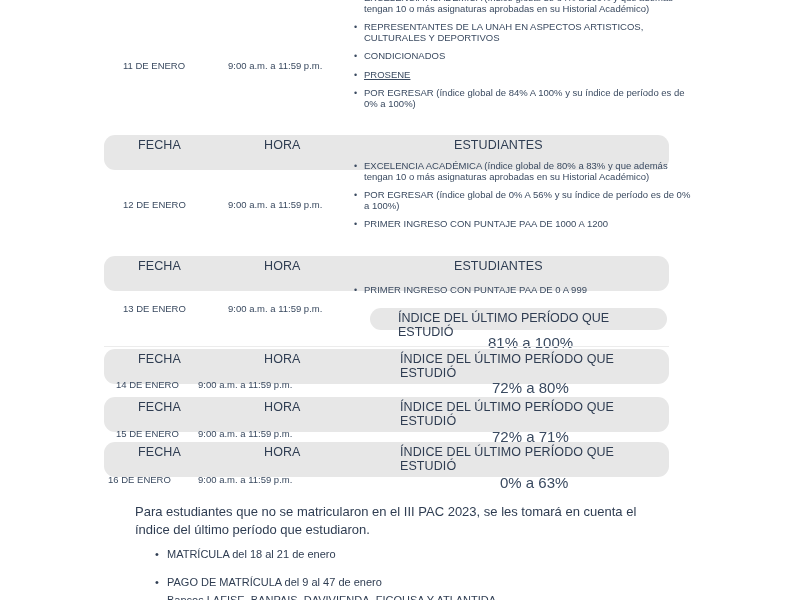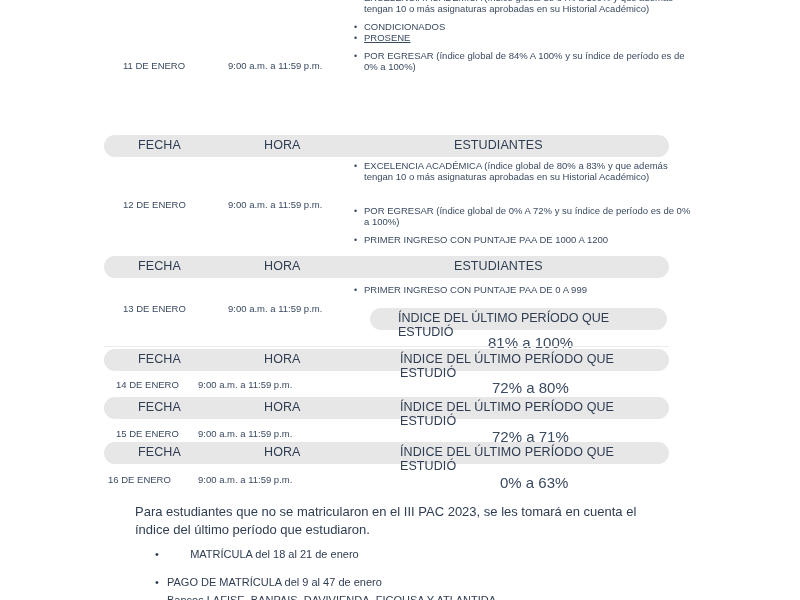--- a/index.html
+++ b/index.html
@@ -4,21 +4,21 @@
 <style>
   * { margin: 0; padding: 0; box-sizing: border-box; }
   html, body { width: 800px; height: 600px; overflow: hidden; background: #ffffff; }
   body {
     font-family: "Liberation Sans", "DejaVu Sans", sans-serif;
     color: #2f3d52;
     position: relative;
   }
   .bar {
     position: absolute;
-    left: 104px; width: 565px; height: 22px;
+    left: 104px; width: 565px; height: 35px;
     background: #e7e7e7;
     border-radius: 11px;
   }
   .bar .h { position: absolute; top: 3px; font-size: 12.5px; color: #2f3d52; letter-spacing: 0.1px; }
   .bar .h-fecha { left: 34px; }
   .bar .h-hora { left: 160px; }
   .bar .h-est { left: 350px; }
   .bar .h-ind { left: 296px; }
   .cell { position: absolute; font-size: 9.5px; color: #3a4a60; white-space: nowrap; text-align: right; }
   .bullet-list { position: absolute; left: 354px; width: 340px; list-style: none; }
@@ -31,45 +31,46 @@
     content: "\2022"; position: absolute; left: 0; top: 0; font-size: 9px;
   }
   .subbar {
     position: absolute; left: 370px; width: 297px; height: 22px;
     background: #e7e7e7; border-radius: 11px;
   }
   .subbar span { position: absolute; left: 28px; top: 3px; font-size: 12.5px; color: #2f3d52; }
   .range { position: absolute; font-size: 15px; color: #3a4a60; }
   .sep { position: absolute; left: 104px; width: 565px; height: 1px; background: #ececec; }
   .note { position: absolute; left: 135px; width: 520px; font-size: 13px; line-height: 18px; color: #2f3d52; }
-  .foot-list { position: absolute; left: 155px; list-style: none; text-align: center; }
+  .foot-list { position: absolute; left: 155px; list-style: none; }
   .foot-list li { position: relative; padding-left: 12px; font-size: 11px; color: #2f3d52; }
   .foot-list li::before { content: "\2022"; position: absolute; left: 0; top: 0; }
   .cut { position: absolute; left: 167px; top: 594px; font-size: 11px; color: #2f3d52; white-space: nowrap; }
 </style>
 </head>
 <body>
 
 <ul class="bullet-list" style="top:-7px;">
   <li style="margin-bottom:8px;">EXCELENCIA ACADÉMICA (índice global de 84% a 100% y que además tengan 10 o más asignaturas aprobadas en su Historial Académico)</li>
-  <li style="">CONDICIONADOS</li>
+  <li style="margin-bottom:8px;">REPRESENTANTES DE LA UNAH EN ASPECTOS ARTISTICOS, CULTURALES Y DEPORTIVOS</li>
+  <li style="margin-bottom:8px;">CONDICIONADOS</li>
   <li style="margin-bottom:8px;text-decoration:underline;">PROSENE</li>
   <li>POR EGRESAR (índice global de 84% A 100% y su índice de período es de 0% a 100%)</li>
 </ul>
 <div class="cell" style="left:123px; top:60px;">11 DE ENERO</div>
 <div class="cell" style="left:228px; top:60px;">9:00 a.m. a 11:59 p.m.</div>
 
 <div class="bar" style="top:135px;">
   <span class="h h-fecha">FECHA</span>
   <span class="h h-hora">HORA</span>
   <span class="h h-est">ESTUDIANTES</span>
 </div>
 <ul class="bullet-list" style="top:161px;">
-  <li style="margin-bottom:24px;">EXCELENCIA ACADÉMICA (índice global de 80% a 83% y que además tengan 10 o más asignaturas aprobadas en su Historial Académico)</li>
-  <li style="margin-bottom:8px;">POR EGRESAR (índice global de 0% A 72% y su índice de período es de 0% a 100%)</li>
+  <li style="margin-bottom:8px;">EXCELENCIA ACADÉMICA (índice global de 80% a 83% y que además tengan 10 o más asignaturas aprobadas en su Historial Académico)</li>
+  <li style="margin-bottom:8px;">POR EGRESAR (índice global de 0% A 56% y su índice de período es de 0% a 100%)</li>
   <li>PRIMER INGRESO CON PUNTAJE PAA DE 1000 A 1200</li>
 </ul>
 <div class="cell" style="left:123px; top:199px;">12 DE ENERO</div>
 <div class="cell" style="left:228px; top:199px;">9:00 a.m. a 11:59 p.m.</div>
 
 <div class="bar" style="top:256px;">
   <span class="h h-fecha">FECHA</span>
   <span class="h h-hora">HORA</span>
   <span class="h h-est">ESTUDIANTES</span>
 </div>

